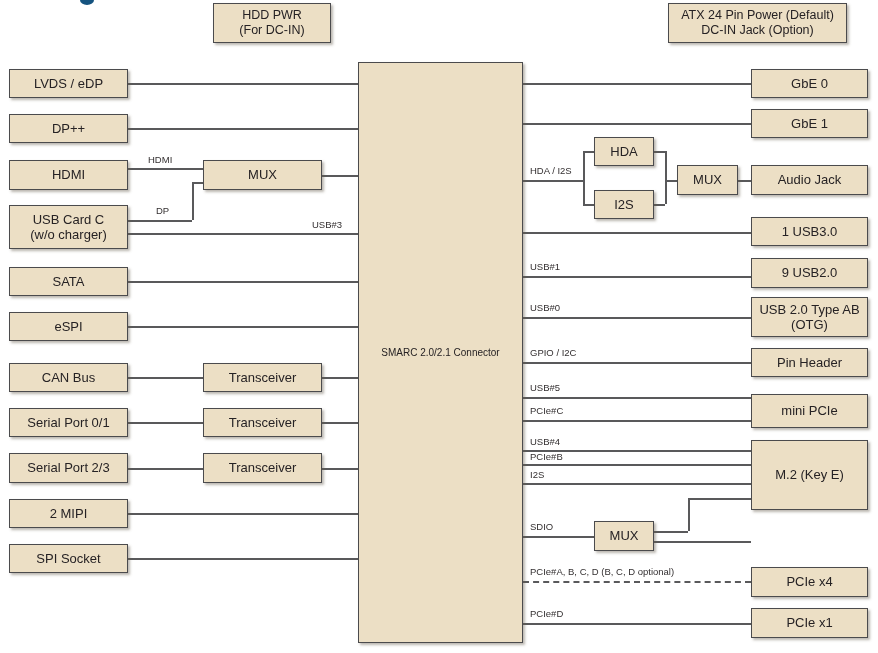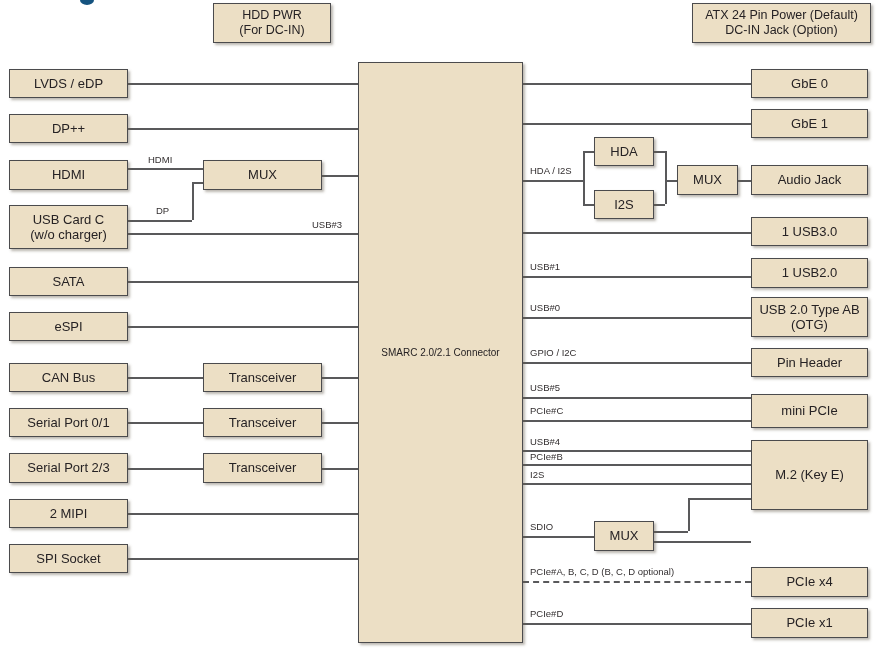--- a/index.html
+++ b/index.html
@@ -21,21 +21,21 @@
 </style>
 </head>
 <body>
 
 <div class="canvas">
 
   <div class="glyph"></div>
 
   <div class="box small" style="left:213px;top:3px;width:118px;height:40px;">HDD PWR
 (For DC-IN)</div>
-  <div class="box small" style="left:692px;top:3px;width:179px;height:40px;">ATX 24 Pin Power (Default)
+  <div class="box small" style="left:668px;top:3px;width:179px;height:40px;">ATX 24 Pin Power (Default)
 DC-IN Jack (Option)</div>
 
   <div class="hline" style="left:128px;top:83px;width:230px;"></div>
   <div class="hline" style="left:128px;top:128px;width:230px;"></div>
   <div class="hline" style="left:128px;top:168px;width:75px;"></div>
   <div class="hline" style="left:128px;top:220px;width:64px;"></div>
   <div class="vline" style="left:192px;top:182px;height:38px;"></div>
   <div class="hline" style="left:192px;top:182px;width:11px;"></div>
   <div class="hline" style="left:322px;top:175px;width:36px;"></div>
   <div class="hline" style="left:128px;top:233px;width:230px;"></div>
@@ -116,21 +116,21 @@
 
   <div class="box" style="left:594px;top:137px;width:60px;height:29px;">HDA</div>
   <div class="box" style="left:594px;top:190px;width:60px;height:29px;">I2S</div>
   <div class="box" style="left:677px;top:165px;width:61px;height:30px;">MUX</div>
   <div class="box" style="left:594px;top:521px;width:60px;height:30px;">MUX</div>
 
   <div class="box" style="left:751px;top:69px;width:117px;height:29px;">GbE 0</div>
   <div class="box" style="left:751px;top:109px;width:117px;height:29px;">GbE 1</div>
   <div class="box" style="left:751px;top:165px;width:117px;height:30px;">Audio Jack</div>
   <div class="box" style="left:751px;top:217px;width:117px;height:29px;">1 USB3.0</div>
-  <div class="box" style="left:751px;top:258px;width:117px;height:30px;">1 USB2.0</div>
+  <div class="box" style="left:751px;top:258px;width:117px;height:30px;">9 USB2.0</div>
   <div class="box" style="left:751px;top:297px;width:117px;height:40px;">USB 2.0 Type AB
 (OTG)</div>
   <div class="box" style="left:751px;top:348px;width:117px;height:29px;">Pin Header</div>
   <div class="box" style="left:751px;top:394px;width:117px;height:34px;">mini PCIe</div>
   <div class="box" style="left:751px;top:440px;width:117px;height:70px;">M.2 (Key E)</div>
   <div class="box" style="left:751px;top:567px;width:117px;height:30px;">PCIe x4</div>
   <div class="box" style="left:751px;top:608px;width:117px;height:30px;">PCIe x1</div>
 
 </div>
 

